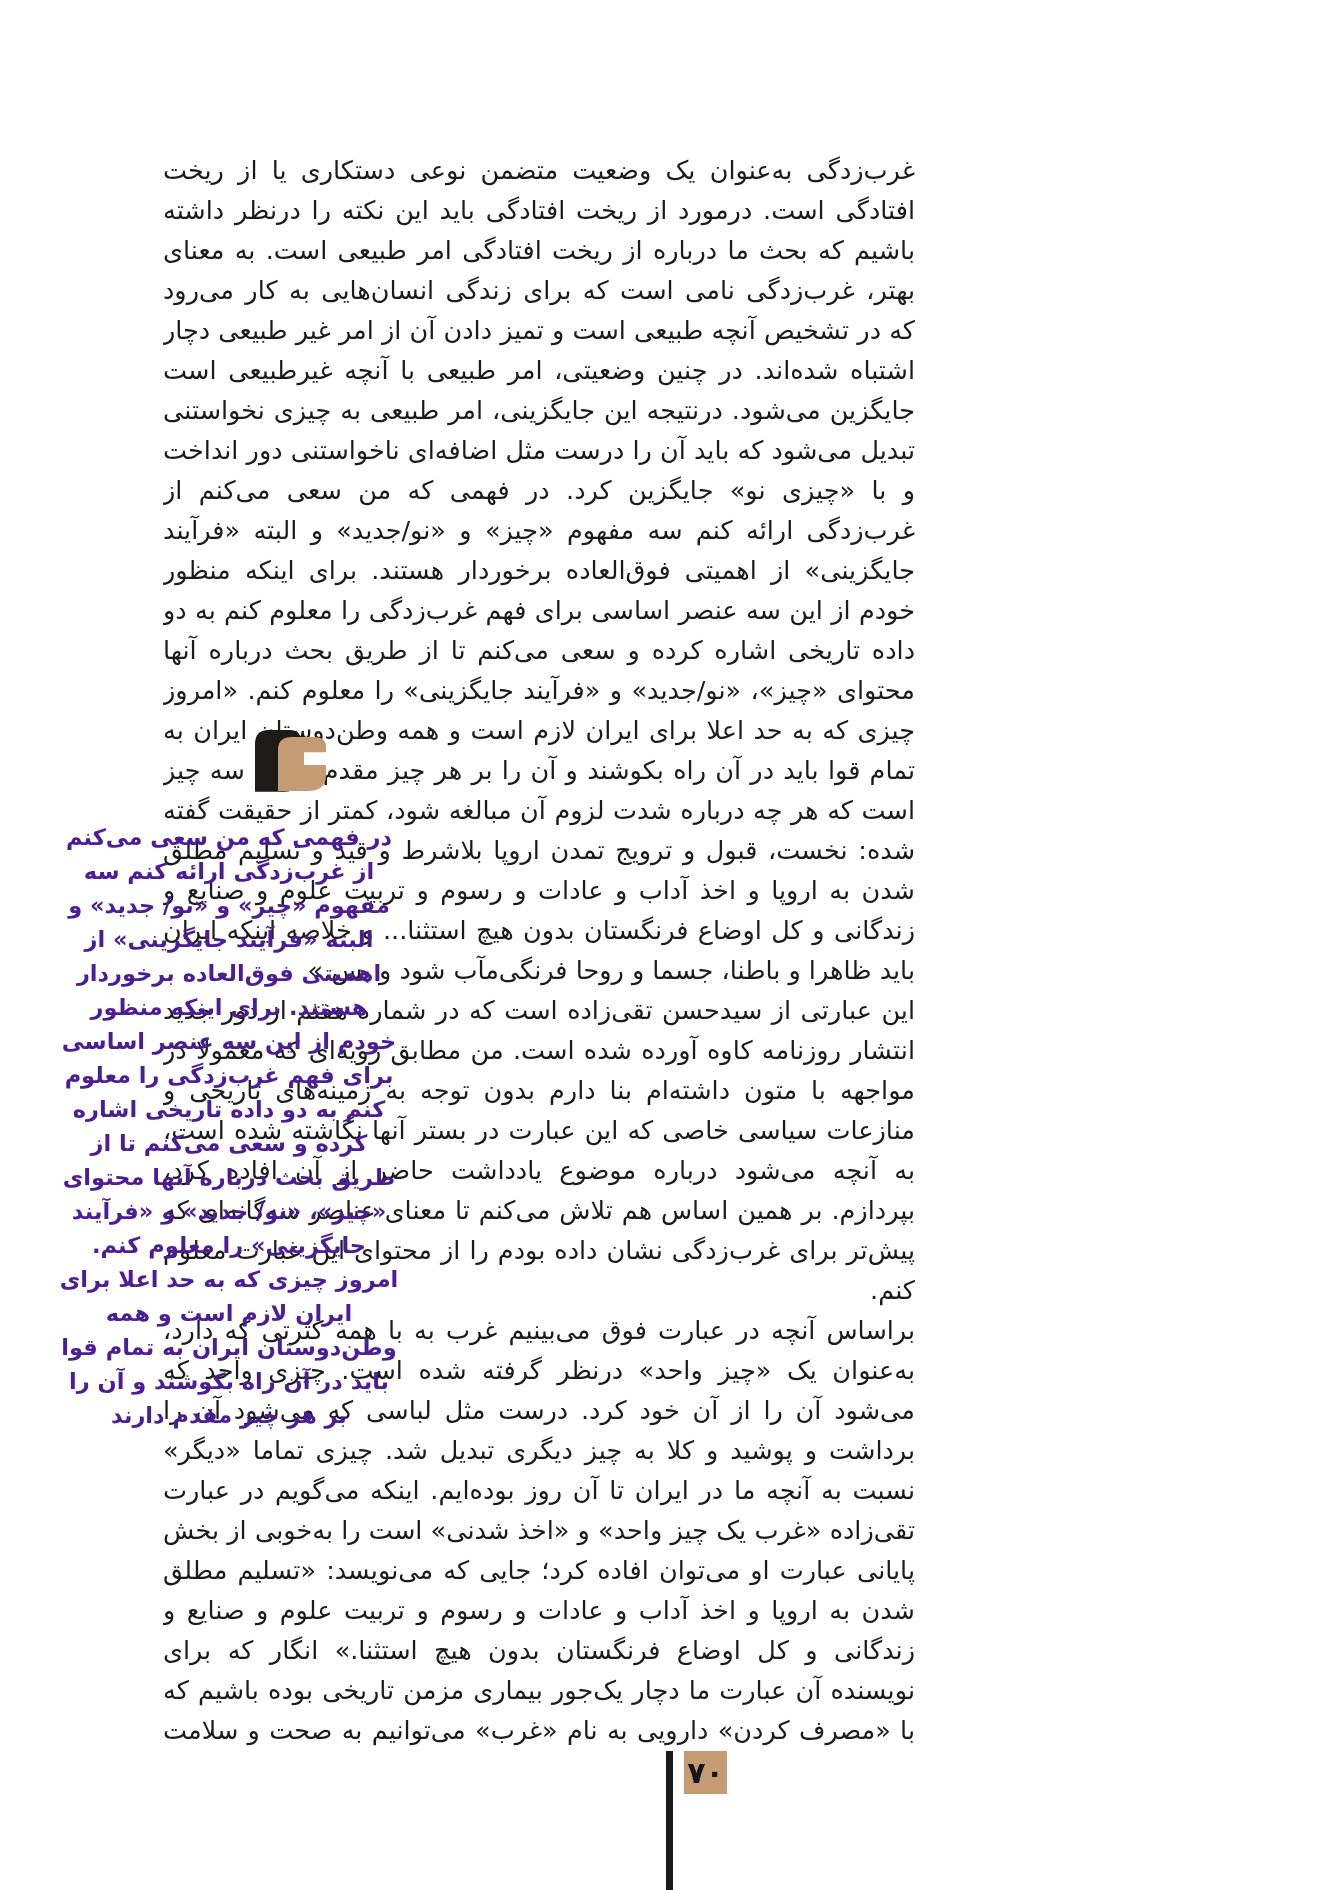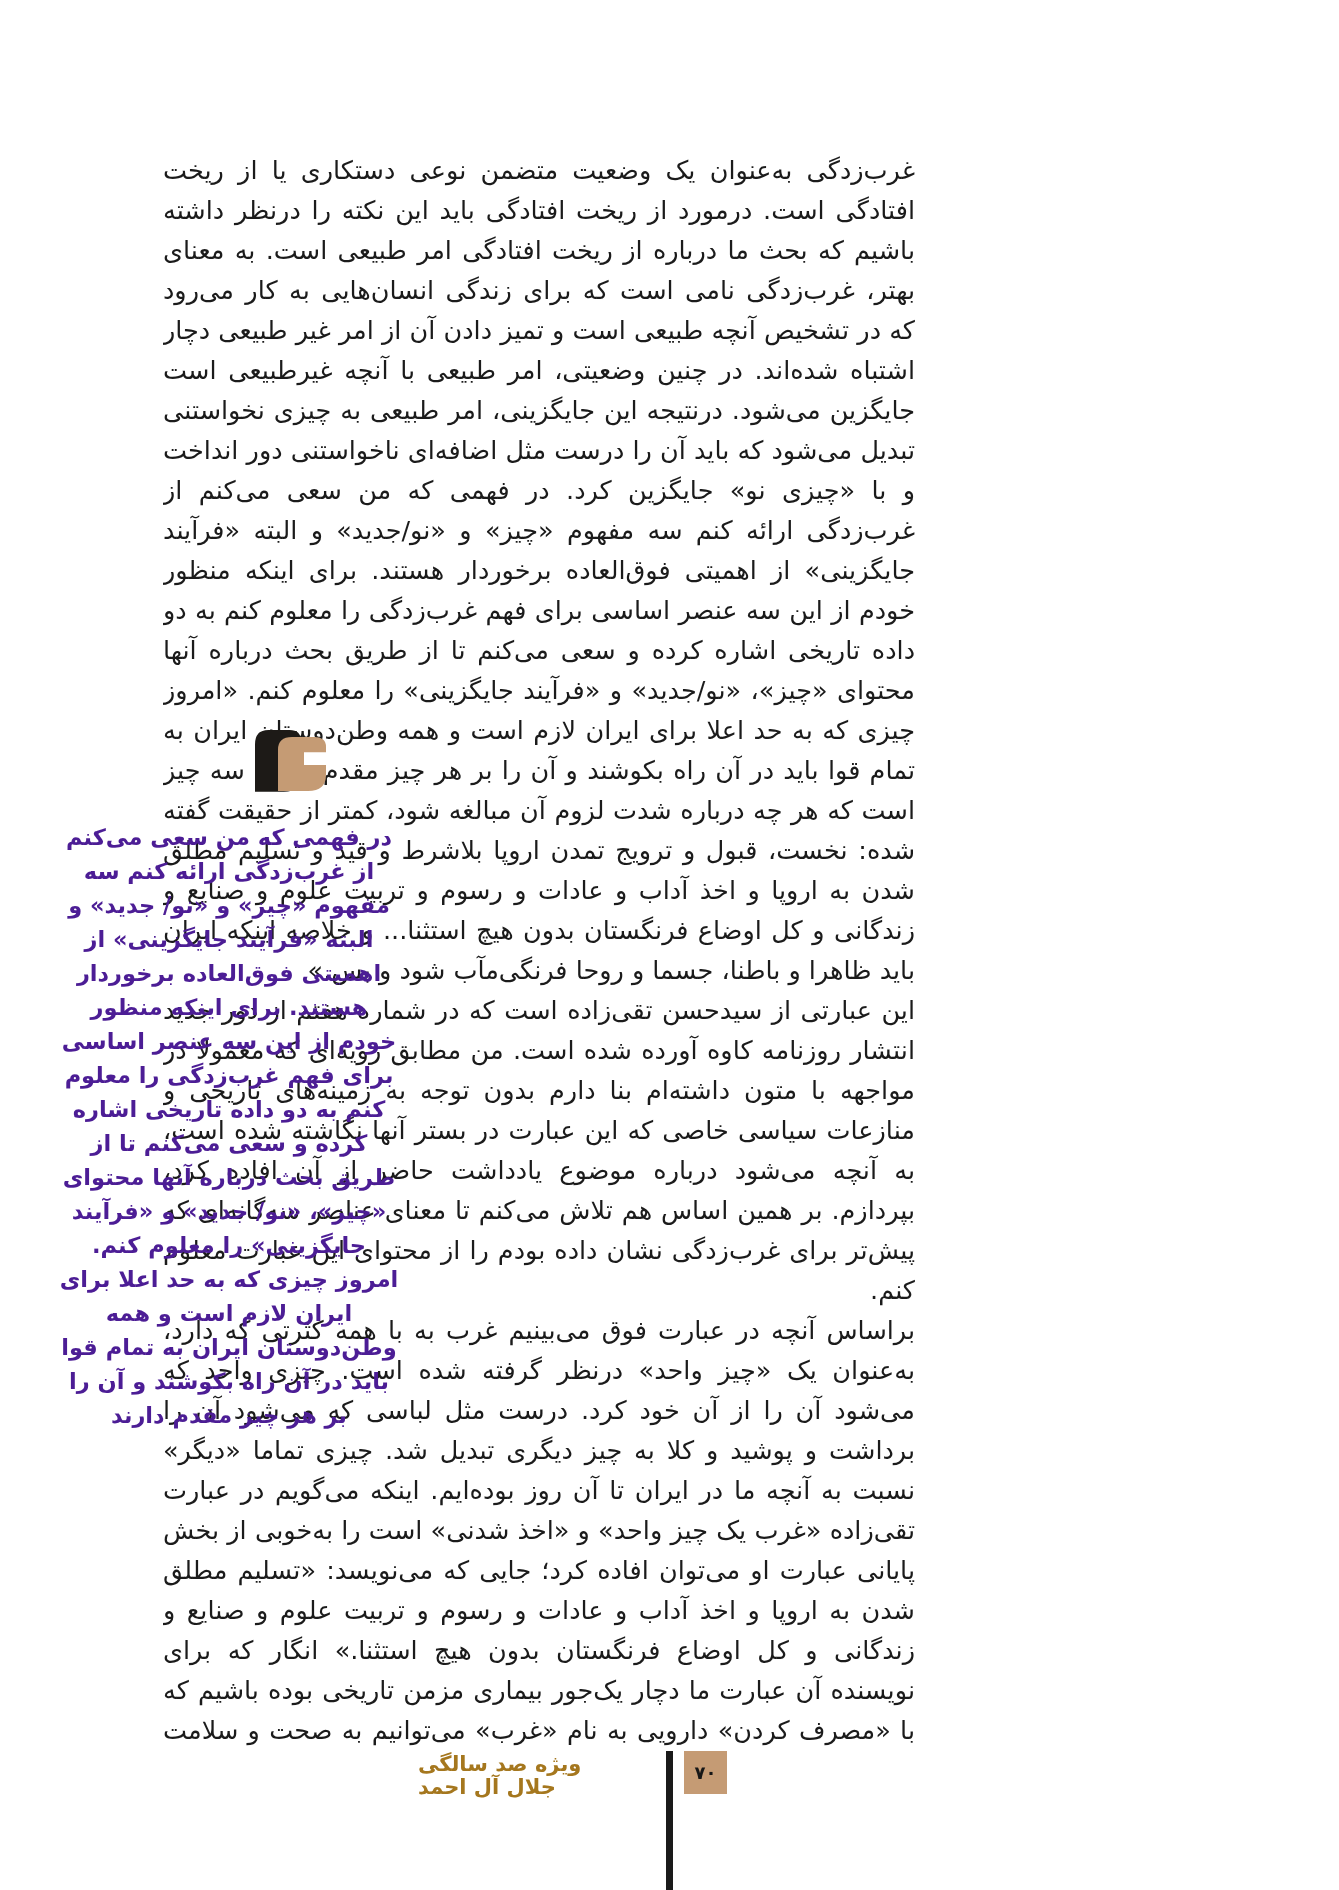--- a/index.html
+++ b/index.html
@@ -72,21 +72,21 @@
   .page-number-badge {
     position: absolute;
     left: 684px;
     top: 1751px;
     width: 43px;
     height: 43px;
     background: #c59b74;
     display: flex;
     align-items: center;
     justify-content: center;
-    font-size: 18px;
+    font-size: 30px;
     font-weight: bold;
     color: #161616;
   }
   .footer-label {
     position: absolute;
     left: 418px;
     top: 1753px;
     width: 240px;
     direction: rtl;
     text-align: left; 
@@ -113,22 +113,18 @@
       <svg width="71" height="62" viewBox="0 0 71 62" aria-hidden="true">
 
         <path transform="scale(0.96,1.03)" d="M14 0 H36 Q48 0 48 11 V17 H26 V31 H48 V42 Q48 60 30 60 H0 V14 Q0 0 14 0 Z" fill="#1d1a17"></path>
 
         <path transform="translate(23,7) scale(1,0.9)" d="M14 0 H36 Q48 0 48 11 V17 H26 V31 H48 V42 Q48 60 30 60 H0 V14 Q0 0 14 0 Z" fill="#c59b74"></path>
       </svg>
     </div>
     <p class="pullquote-text">در فهمی که من سعی می‌کنم از غرب‌زدگی ارائه کنم سه مفهوم «چیز» و «نو/ جدید» و البته «فرآیند جایگزینی» از اهمیتی فوق‌العاده برخوردار هستند. برای اینکه منظور خودم از این سه عنصر اساسی برای فهم غرب‌زدگی را معلوم کنم به دو داده تاریخی اشاره کرده و سعی می‌کنم تا از طریق بحث درباره آنها محتوای «چیز»، «نو/ جدید» و «فرآیند جایگزینی» را معلوم کنم. امروز چیزی که به حد اعلا برای ایران لازم است و همه وطن‌دوستان ایران به تمام قوا باید در آن راه بکوشند و آن را بر هر چیز مقدم دارند</p>
   </div>
 
-  <div class="footer-label">
-    <span>ویژه صد سالگی</span>
-    <span>جلال آل احمد</span>
-  </div>
   <div class="footer-rule"></div>
   <div class="page-number-badge">
     <span>۷۰</span>
   </div>
 
 </div>
 
 </body></html>

